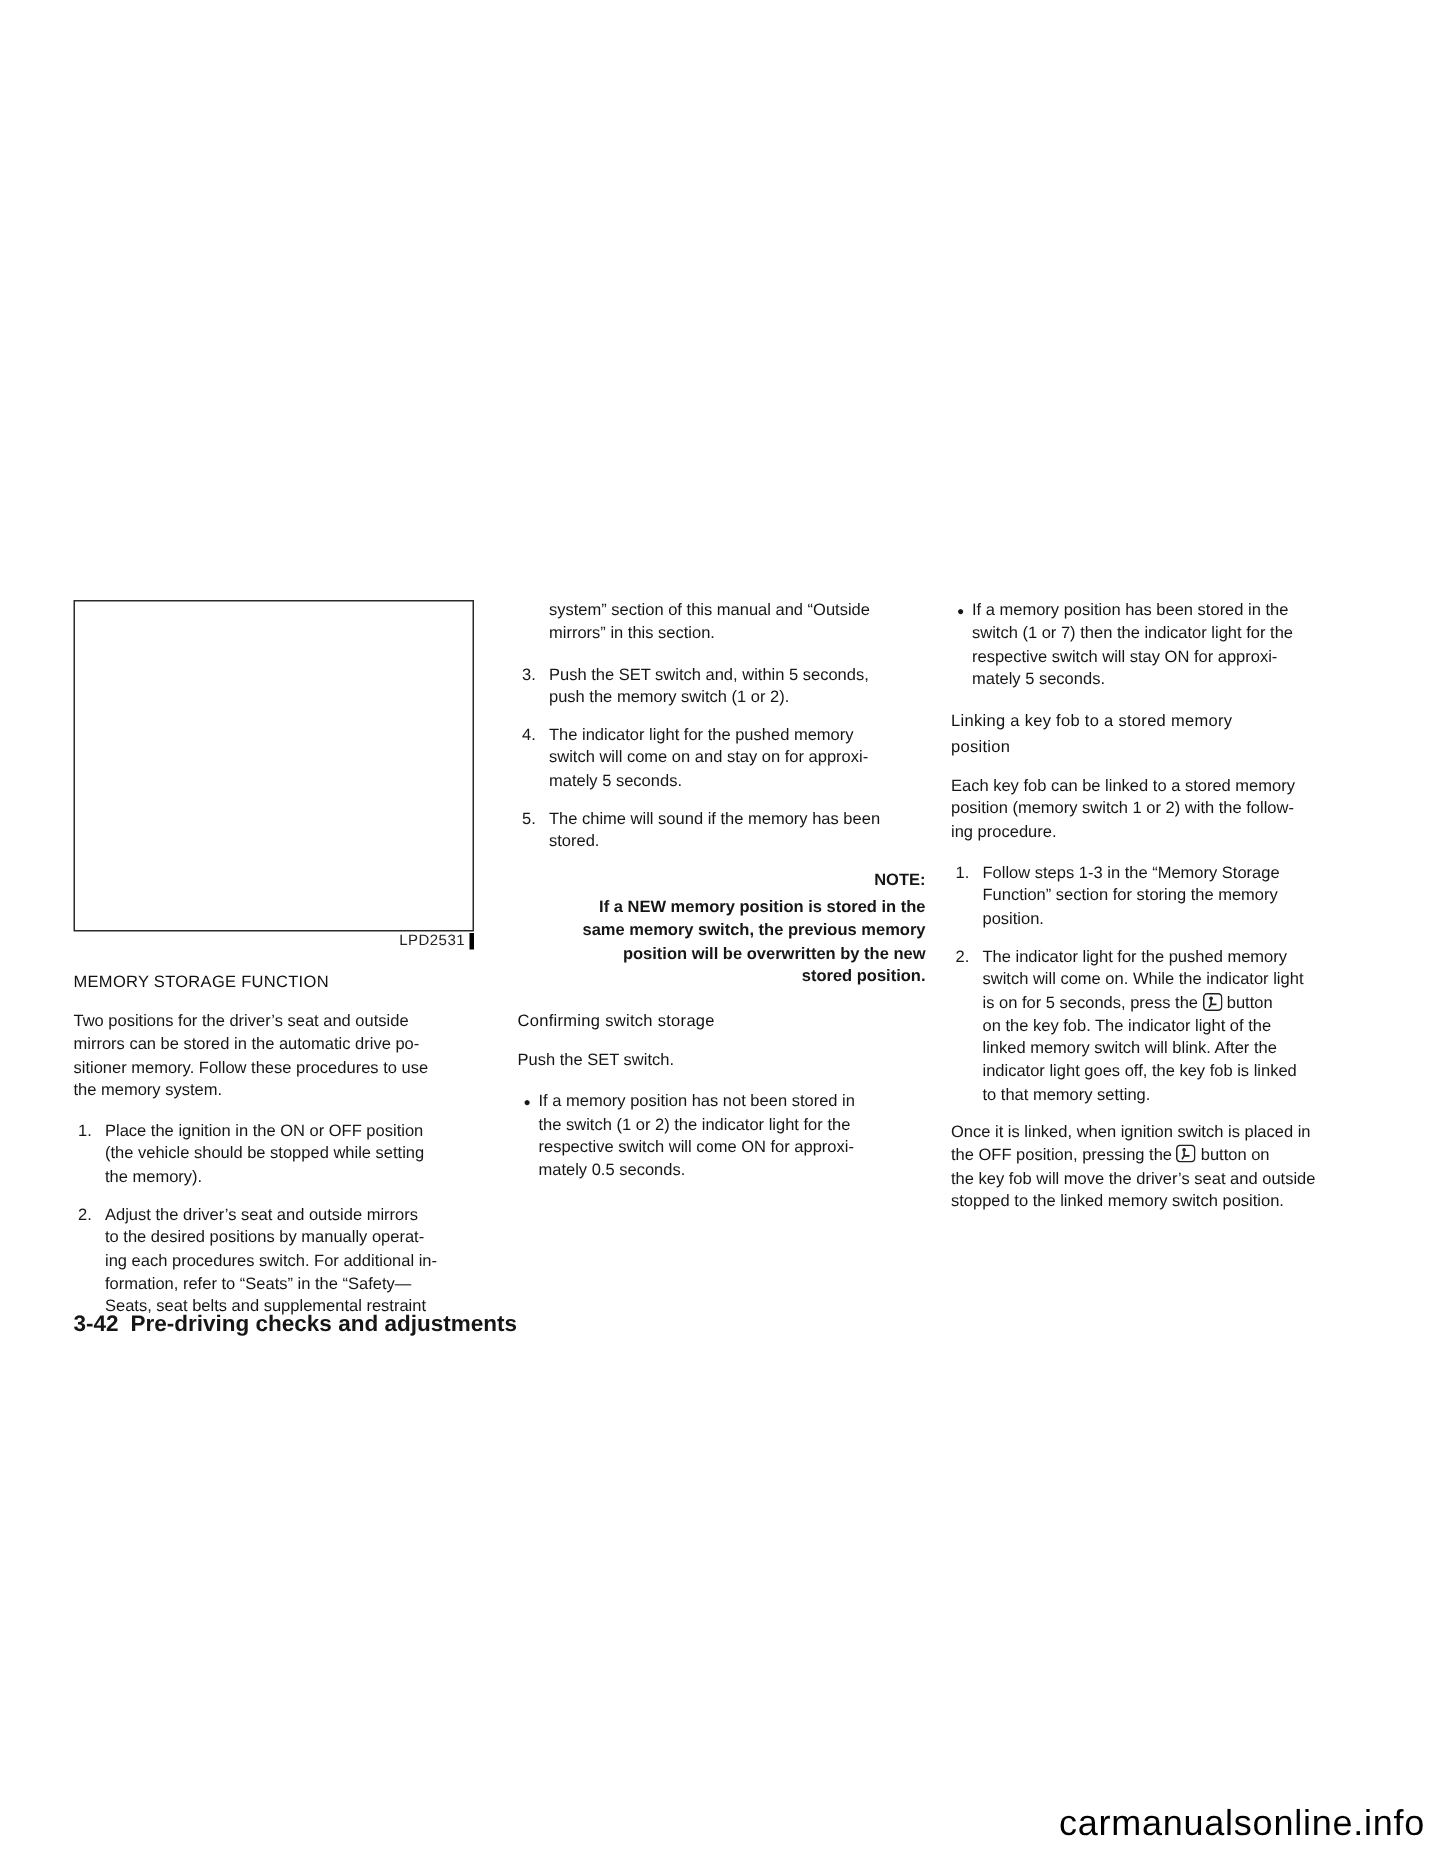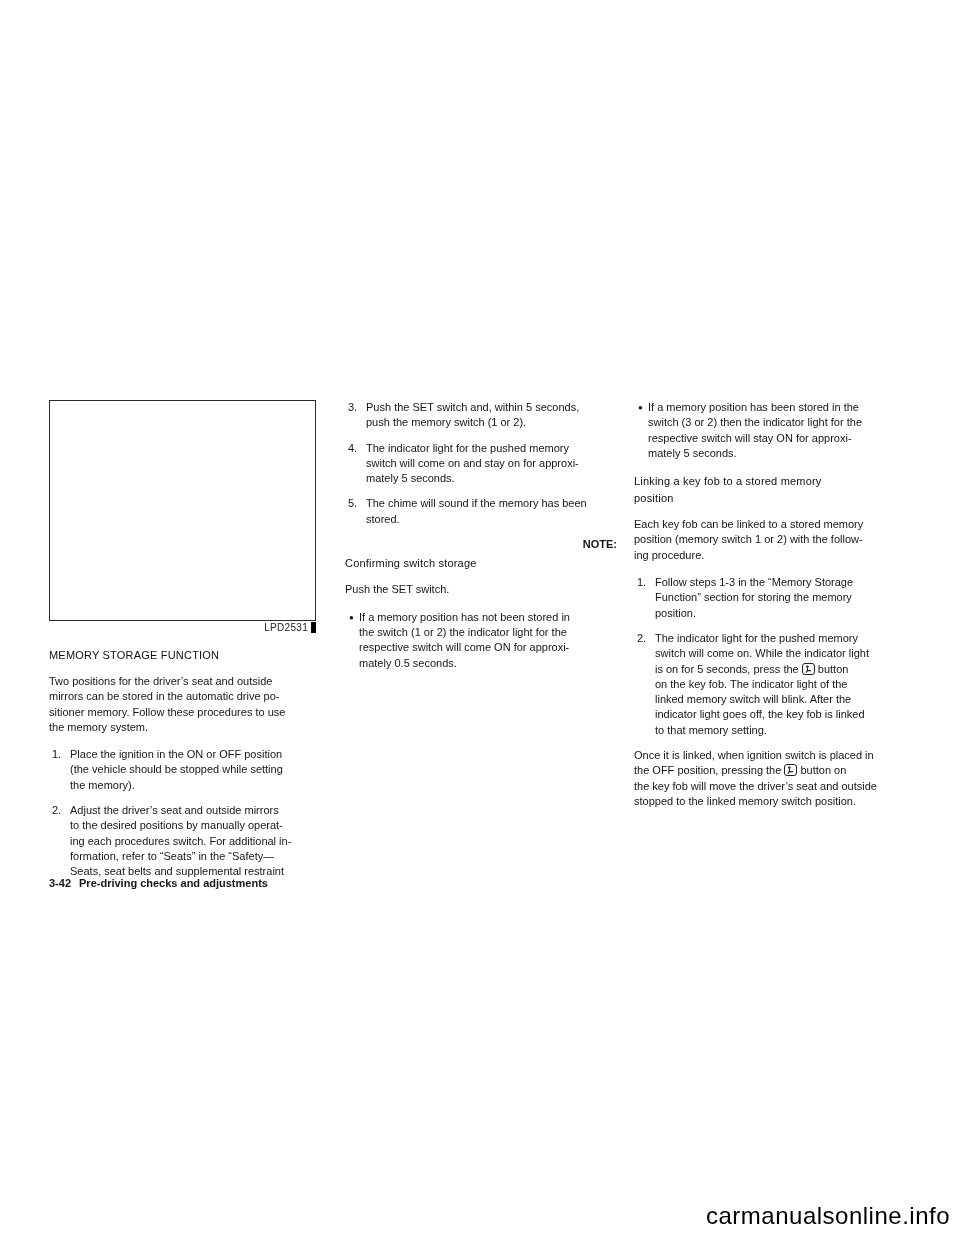--- a/index.html
+++ b/index.html
@@ -33,21 +33,21 @@
     border: 1px solid #2a2a2a;
     background: #ffffff;
     margin-bottom: 1px;
   }
   .figure-caption {
     width: 267px;
     text-align: right;
     font-size: 10px;
     letter-spacing: 0.3px;
     color: #222;
-    border-right: 5px solid #000000;
+    border-right: 3px solid #000000;
     padding-right: 3px;
     margin-bottom: 14px;
   }
 
   .section-heading {
     font-size: 11px;
     line-height: 17px;
     font-weight: 400;
     letter-spacing: 0.2px;
     margin-bottom: 10px;
@@ -86,21 +86,21 @@
   .fob-icon {
     display: inline-block;
     vertical-align: -2px;
     line-height: 0;
   }
 
   .footer {
     position: absolute;
     left: 49px;
     top: 876px;
-    font-size: 11px;
+    font-size: 15px;
     line-height: 14px;
   }
   .footer .page-num { font-weight: bold; margin-right: 8px; }
   .footer .section  { font-weight: bold; }
 
   .watermark {
     position: absolute;
     right: 10px;
     top: 1202px;
     font-size: 24px;
@@ -134,57 +134,66 @@
       <div class="num body-text">2.</div>
       <div class="txt body-text">Adjust the driver’s seat and outside mirrors
 to the desired positions by manually operat-
 ing each procedures switch. For additional in-
 formation, refer to “Seats” in the “Safety—
 Seats, seat belts and supplemental restraint</div>
     </div>
   </div>
 
   <div class="col col-mid">
+    <div class="num-item continuation">
+      <div class="num body-text"></div>
+      <div class="txt body-text">system” section of this manual and “Outside
+mirrors” in this section.</div>
+    </div>
 
     <div class="num-item">
       <div class="num body-text">3.</div>
       <div class="txt body-text">Push the SET switch and, within 5 seconds,
 push the memory switch (1 or 2).</div>
     </div>
     <div class="num-item">
       <div class="num body-text">4.</div>
       <div class="txt body-text">The indicator light for the pushed memory
 switch will come on and stay on for approxi-
 mately 5 seconds.</div>
     </div>
     <div class="num-item">
       <div class="num body-text">5.</div>
       <div class="txt body-text">The chime will sound if the memory has been
 stored.</div>
     </div>
 
     <div class="body-text bold note-label">NOTE:</div>
+    <div class="body-text bold note-text">If a NEW memory position is stored in the
+same memory switch, the previous memory
+position will be overwritten by the new
+stored position.</div>
 
     <div class="section-heading">Confirming switch storage</div>
     <div class="body-text para">Push the SET switch.</div>
 
     <div class="bullet-item">
       <div class="marker">●</div>
       <div class="txt body-text">If a memory position has not been stored in
 the switch (1 or 2) the indicator light for the
 respective switch will come ON for approxi-
 mately 0.5 seconds.</div>
     </div>
   </div>
 
   <div class="col col-right">
     <div class="bullet-item">
       <div class="marker">●</div>
       <div class="txt body-text">If a memory position has been stored in the
-switch (3 or 2) then the indicator light for the
+switch (1 or 7) then the indicator light for the
 respective switch will stay ON for approxi-
 mately 5 seconds.</div>
     </div>
 
     <div class="section-heading">Linking a key fob to a stored memory
 position</div>
 
     <div class="body-text para">Each key fob can be linked to a stored memory
 position (memory switch 1 or 2) with the follow-
 ing procedure.</div>

